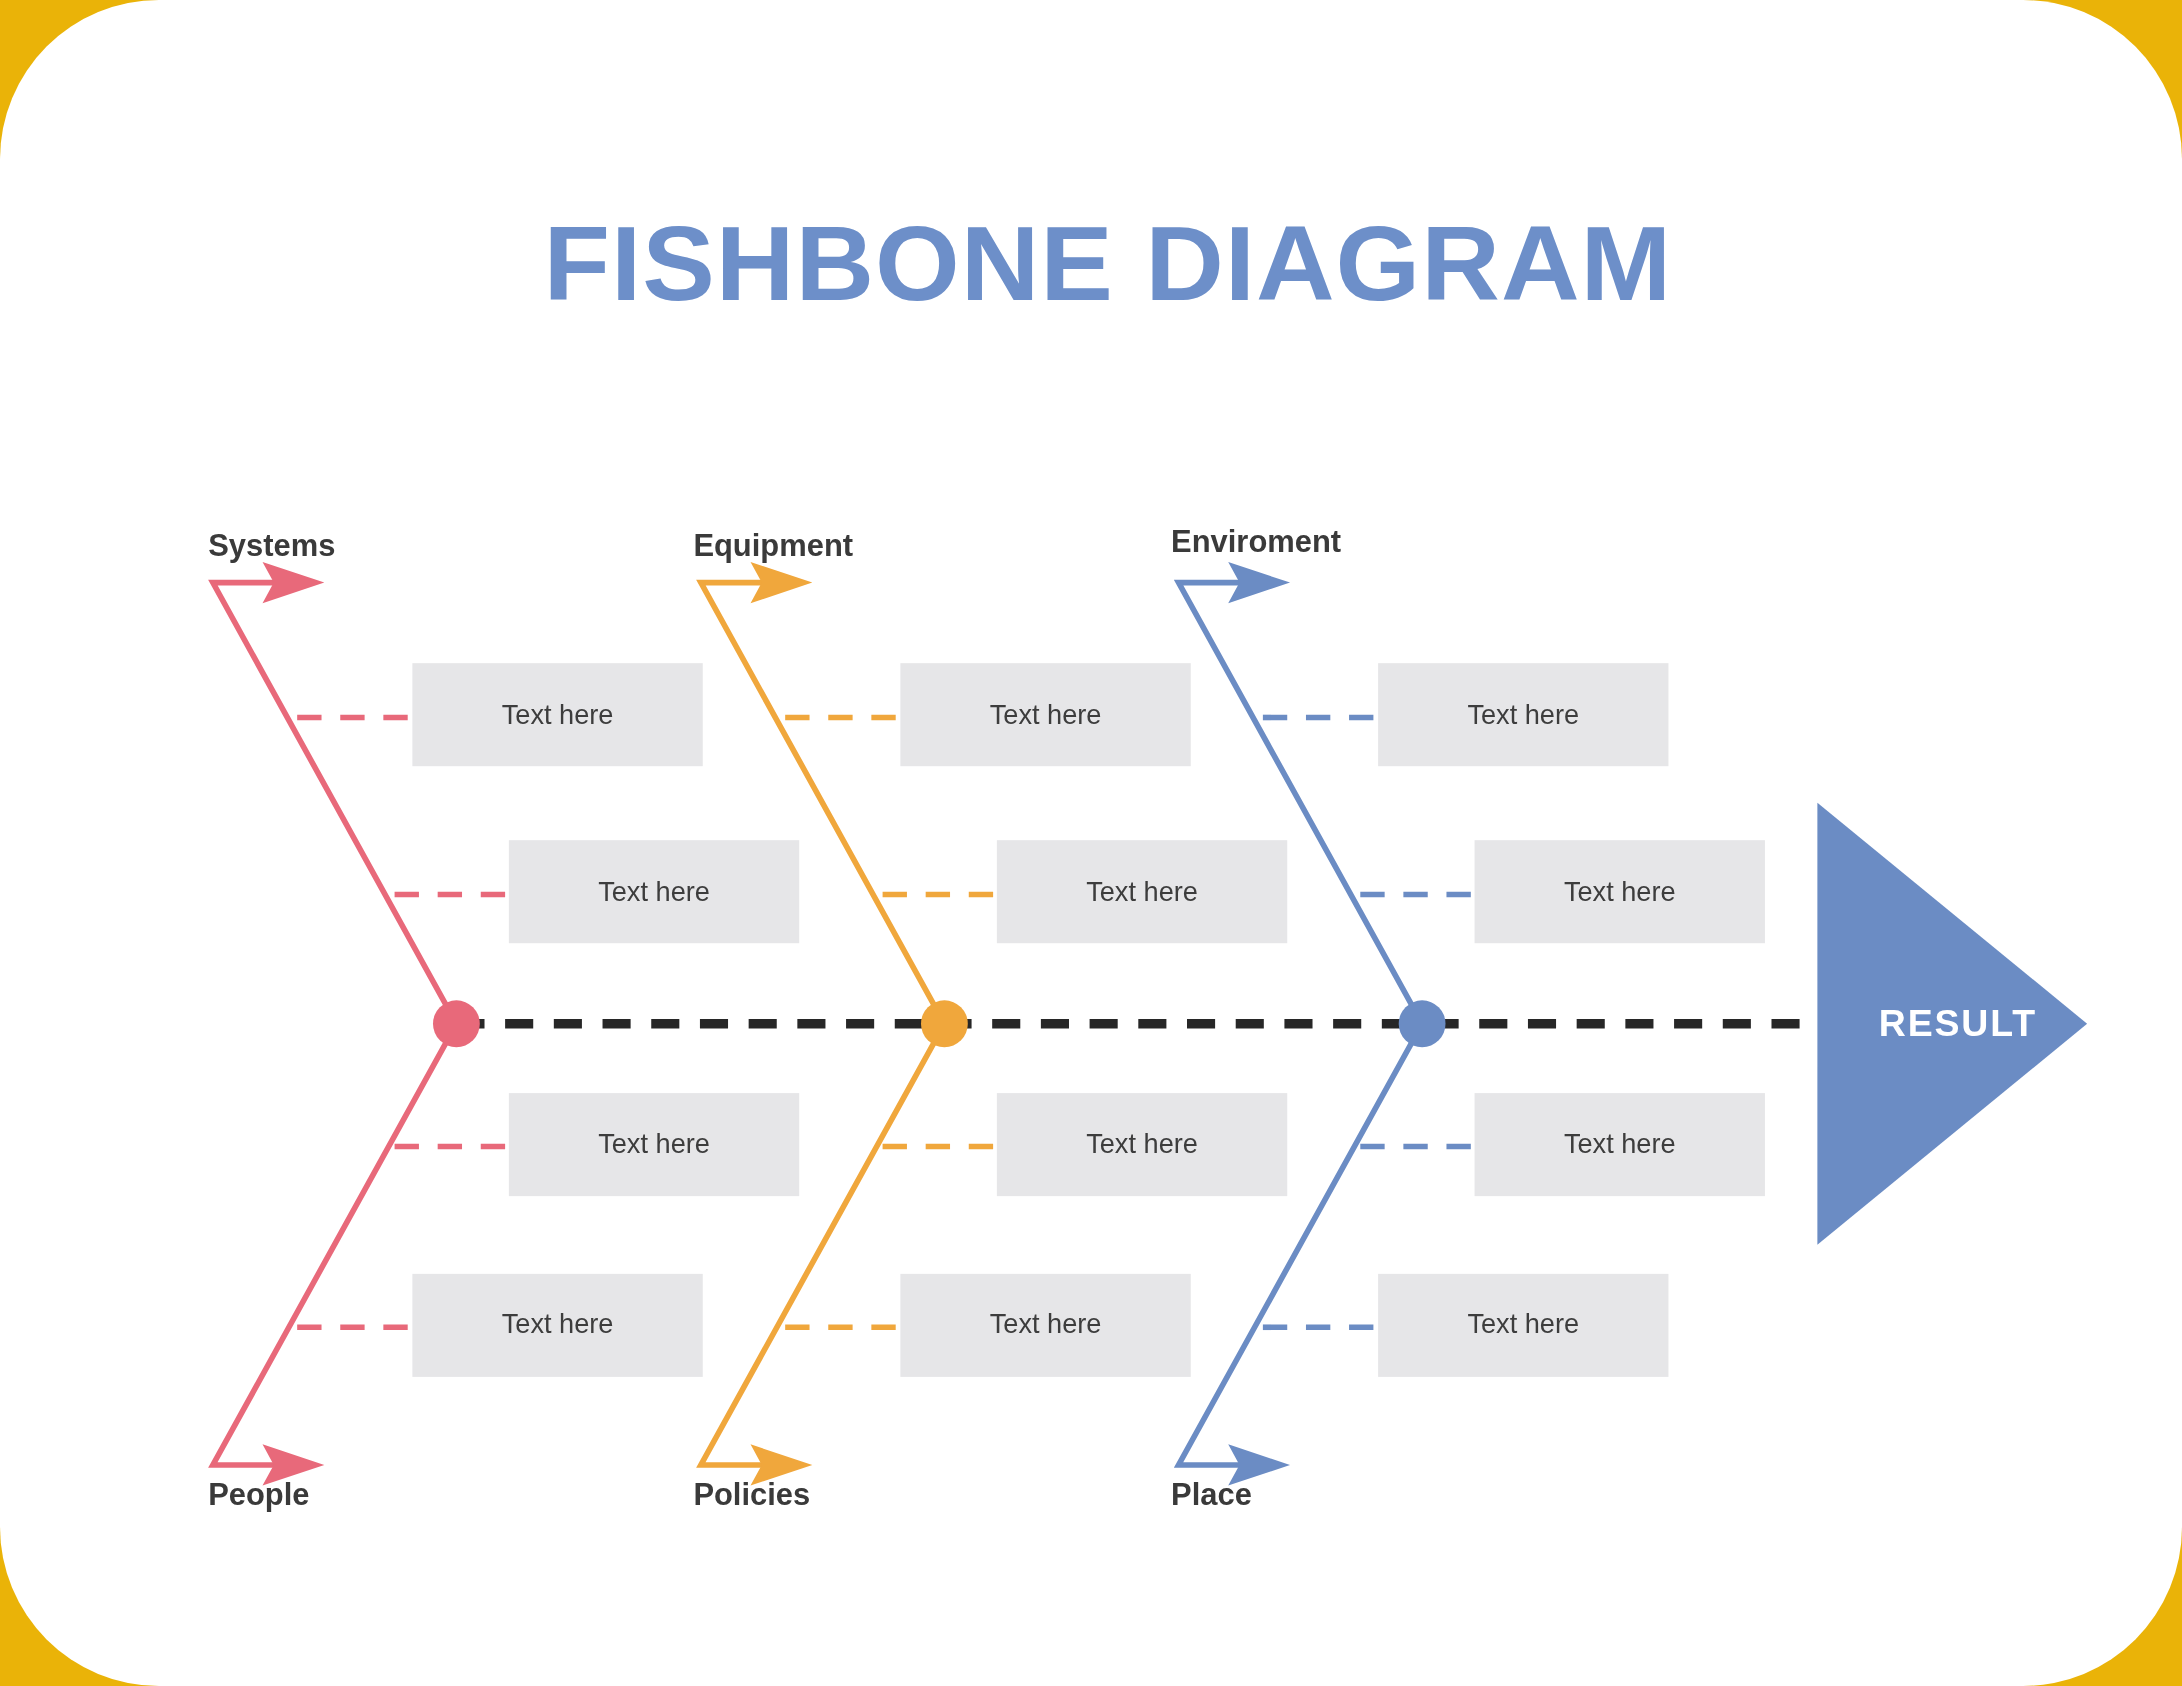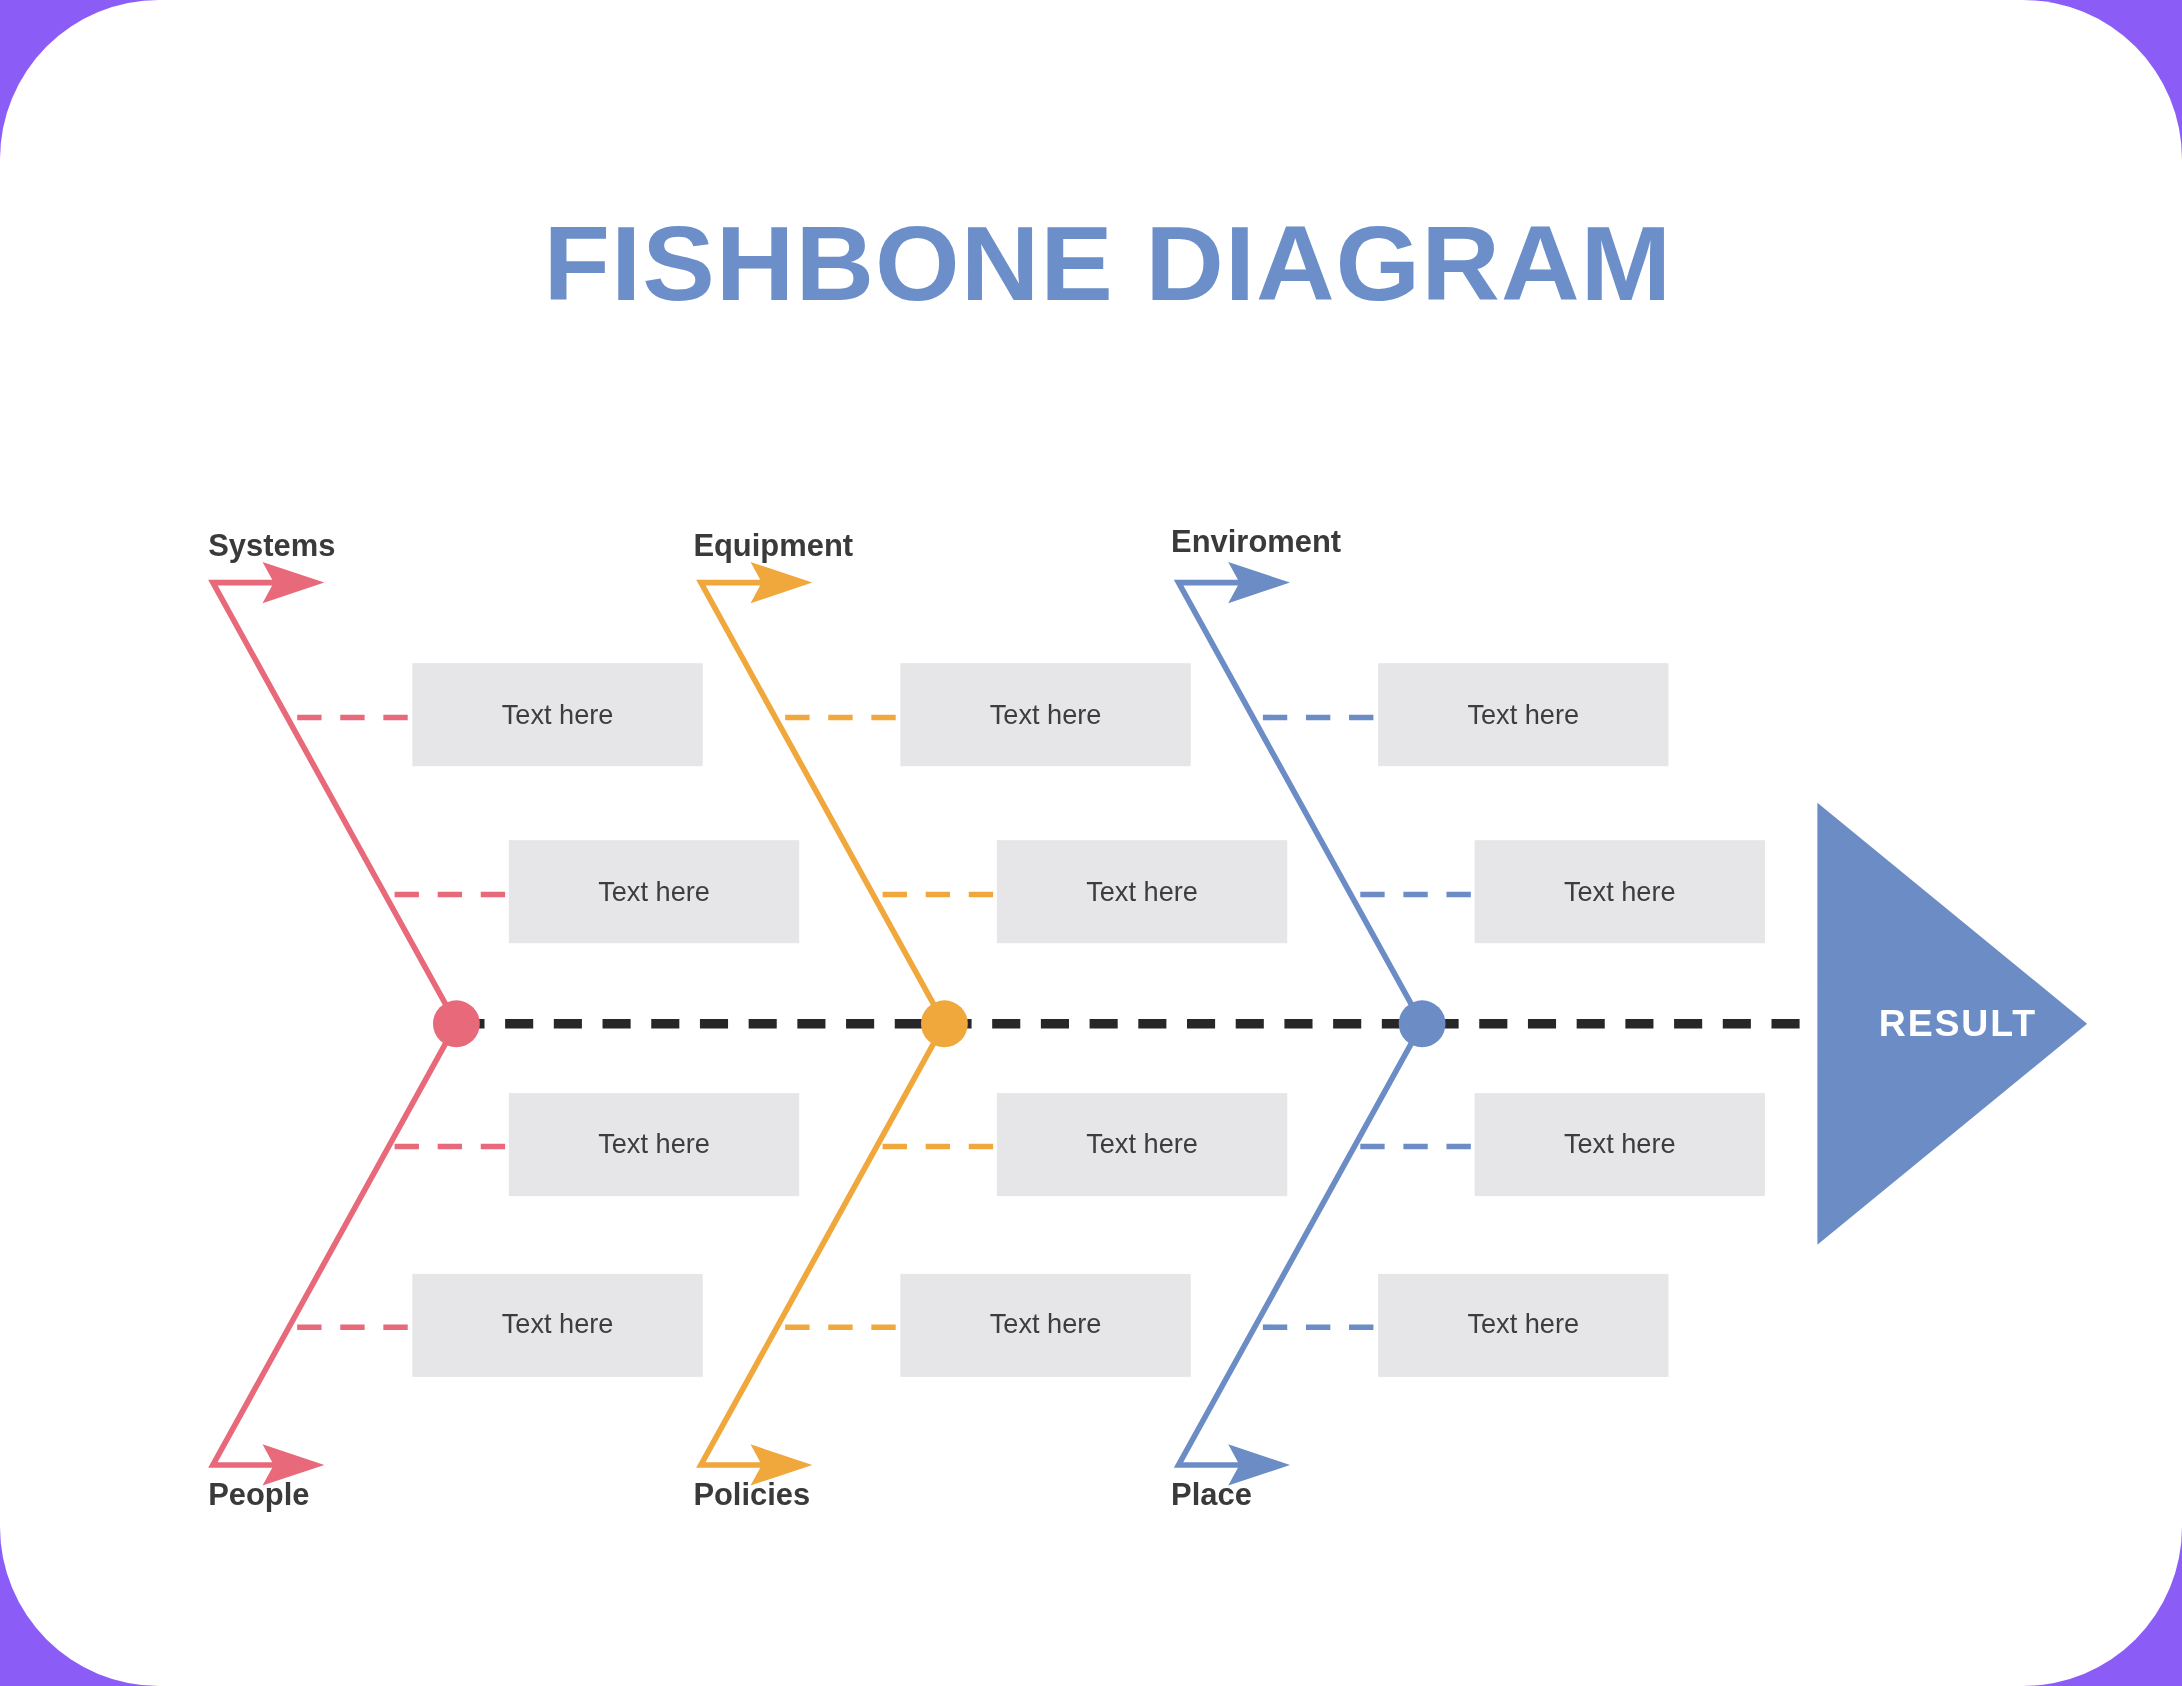--- a/index.html
+++ b/index.html
@@ -10,21 +10,21 @@
   body {
     width: 2182px;
     height: 1686px;
     overflow: hidden;
     font-family: "Liberation Sans", sans-serif;
   }
   #stage {
     position: relative;
     width: 2182px;
     height: 1686px;
-    background: #8b5cf6;
+    background: #eab308;
   }
   #card {
     position: absolute;
     left: 0; top: 0;
     width: 2182px;
     height: 1686px;
     background: #ffffff;
     border-radius: 159px;
   }
   #diagram {

